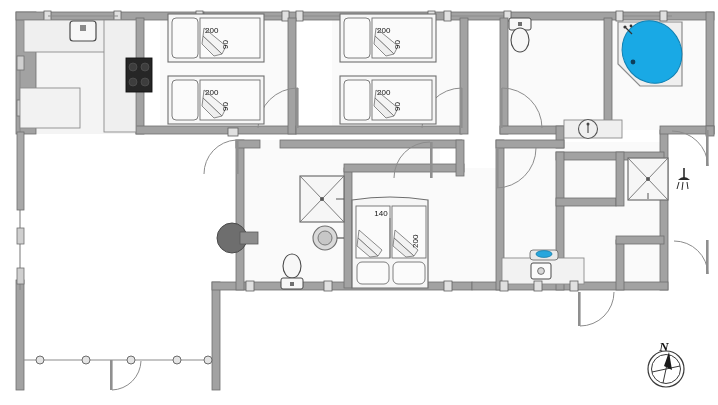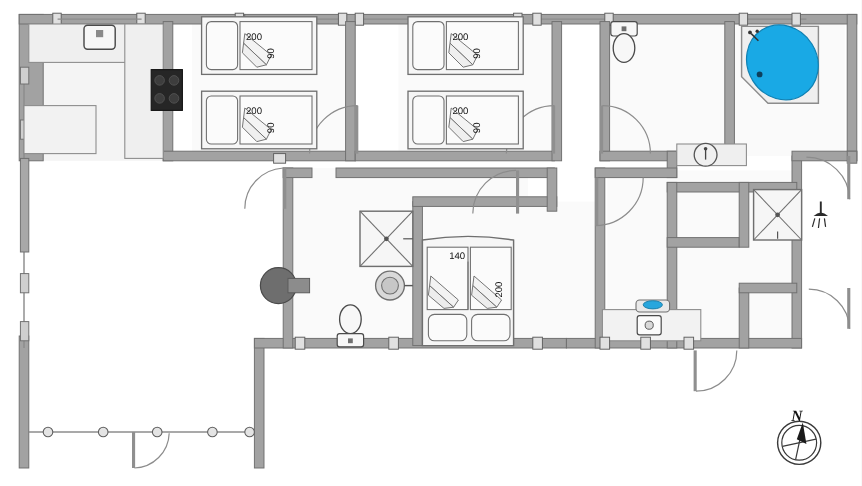--- a/index.html
+++ b/index.html
@@ -1,17 +1,17 @@
 <!DOCTYPE html>
 <html><head>
 <meta charset="utf-8">
 <style>
   html,body{margin:0;padding:0;background:#ffffff;}
   body{font-family:"Liberation Sans",sans-serif;}
-  #plan{position:relative;width:718px;height:405px;background:#e5e5e5;overflow:hidden;}
+  #plan{position:relative;width:718px;height:405px;background:#0369a1;overflow:hidden;}
   #plan svg{display:block;}
   .lbl{font-family:"Liberation Sans",sans-serif;font-size:8px;fill:#111;}
   .lbl-n{font-family:"Liberation Serif",serif;font-size:13px;font-style:italic;font-weight:bold;fill:#111;}
 </style>
 </head>
 <body>
 
 <div id="plan">
 <svg width="718" height="405" viewBox="0 0 718 405" xmlns="http://www.w3.org/2000/svg">
 

